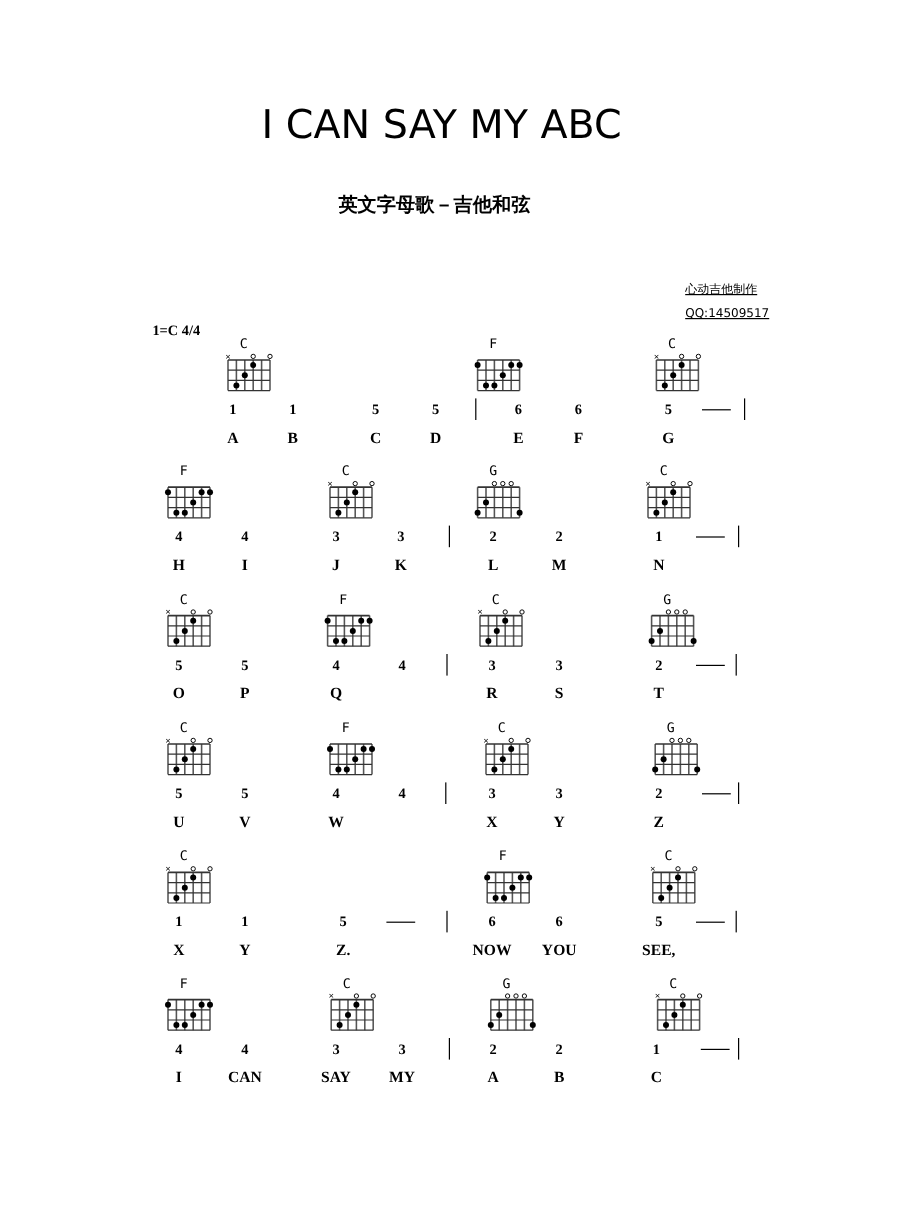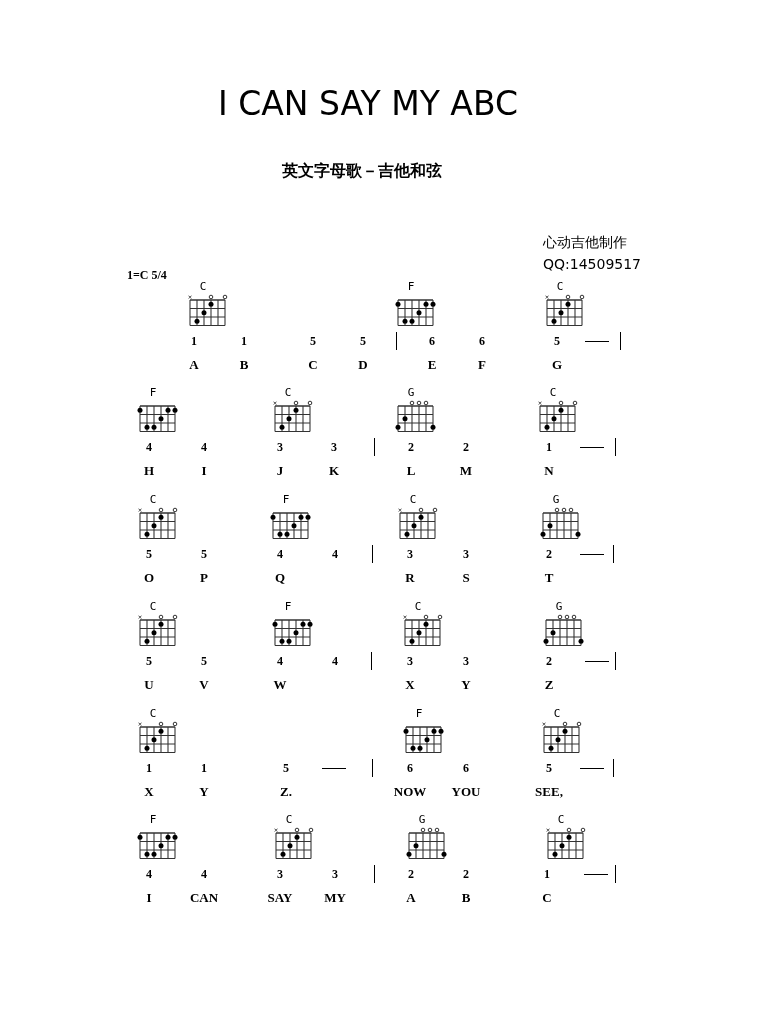--- a/index.html
+++ b/index.html
@@ -1,39 +1,39 @@
 <!DOCTYPE html>
 <html><head>
 <meta charset="utf-8">
 <style>
   html, body { margin: 0; padding: 0; background: #ffffff; }
   body { width: 760px; height: 1009px; position: relative; overflow: hidden; font-family: "Liberation Serif", serif; color: #000; }
   .title { position: absolute; left: 0; width: 736px; top: 84px; text-align: center; font-family: "DejaVu Sans", sans-serif; font-size: 33px; font-weight: normal; letter-spacing: 0px; }
   .subtitle { position: absolute; left: 0; width: 724px; top: 161px; text-align: center; font-family: "DejaVu Sans", sans-serif; font-size: 16px; font-weight: bold; }
-  .credit { position: absolute; left: 543px; font-family: "DejaVu Sans", sans-serif; font-size: 14px; }
+  .credit { position: absolute; left: 571px; font-family: "DejaVu Sans", sans-serif; font-size: 10px; text-decoration: underline; }
   .credit.maker { top: 234px; }
   .credit.qq { top: 256px; }
   .key { position: absolute; left: 127px; top: 268px; font-family: "Liberation Serif", serif; font-size: 12px; font-weight: bold; }
   .row { position: absolute; left: 0; width: 760px; height: 100px; }
   .chord { position: absolute; width: 46px; height: 50px; }
   .chord .name { position: absolute; top: -2px; left: 0; width: 100%; text-align: center; font-family: "DejaVu Sans Mono", monospace; font-size: 11px; }
   .chord svg { position: absolute; left: 0; top: 10px; }
   .note { position: absolute; font-family: "Liberation Serif", serif; font-weight: bold; font-size: 12px; width: 20px; text-align: center; margin-left: -10px; }
   .lyric { position: absolute; font-family: "Liberation Serif", serif; font-weight: bold; font-size: 13px; white-space: nowrap; transform: translateX(-50%); }
   .bar { position: absolute; width: 1px; height: 18px; background: #000; }
   .dash { position: absolute; width: 24px; height: 1px; background: #000; }
 </style>
 </head>
 <body>
 
 <div class="title">I CAN SAY MY ABC</div>
 <div class="subtitle">英文字母歌－吉他和弦</div>
 <div class="credit maker">心动吉他制作</div>
 <div class="credit qq">QQ:14509517</div>
-<div class="key">1=C 5/4</div>
+<div class="key">1=C 4/4</div>
 
 <div id="score">
     <div class="row" style="top: 282px;">
       <div class="chord" style="left: 184px; top: 0px;">
         <div class="name" style="width: 38px;">C</div>
         <svg width="46" height="40">
           <text x="6" y="7" font-size="6" text-anchor="middle" font-family="DejaVu Sans, sans-serif">×</text>
           <circle cx="27" cy="5" r="1.8" fill="none" stroke="#000" stroke-width="0.8"></circle>
           <circle cx="41" cy="5" r="1.8" fill="none" stroke="#000" stroke-width="0.8"></circle>
           <line x1="6" x2="6" y1="8" y2="33.5" stroke="#555" stroke-width="1.3"></line>

